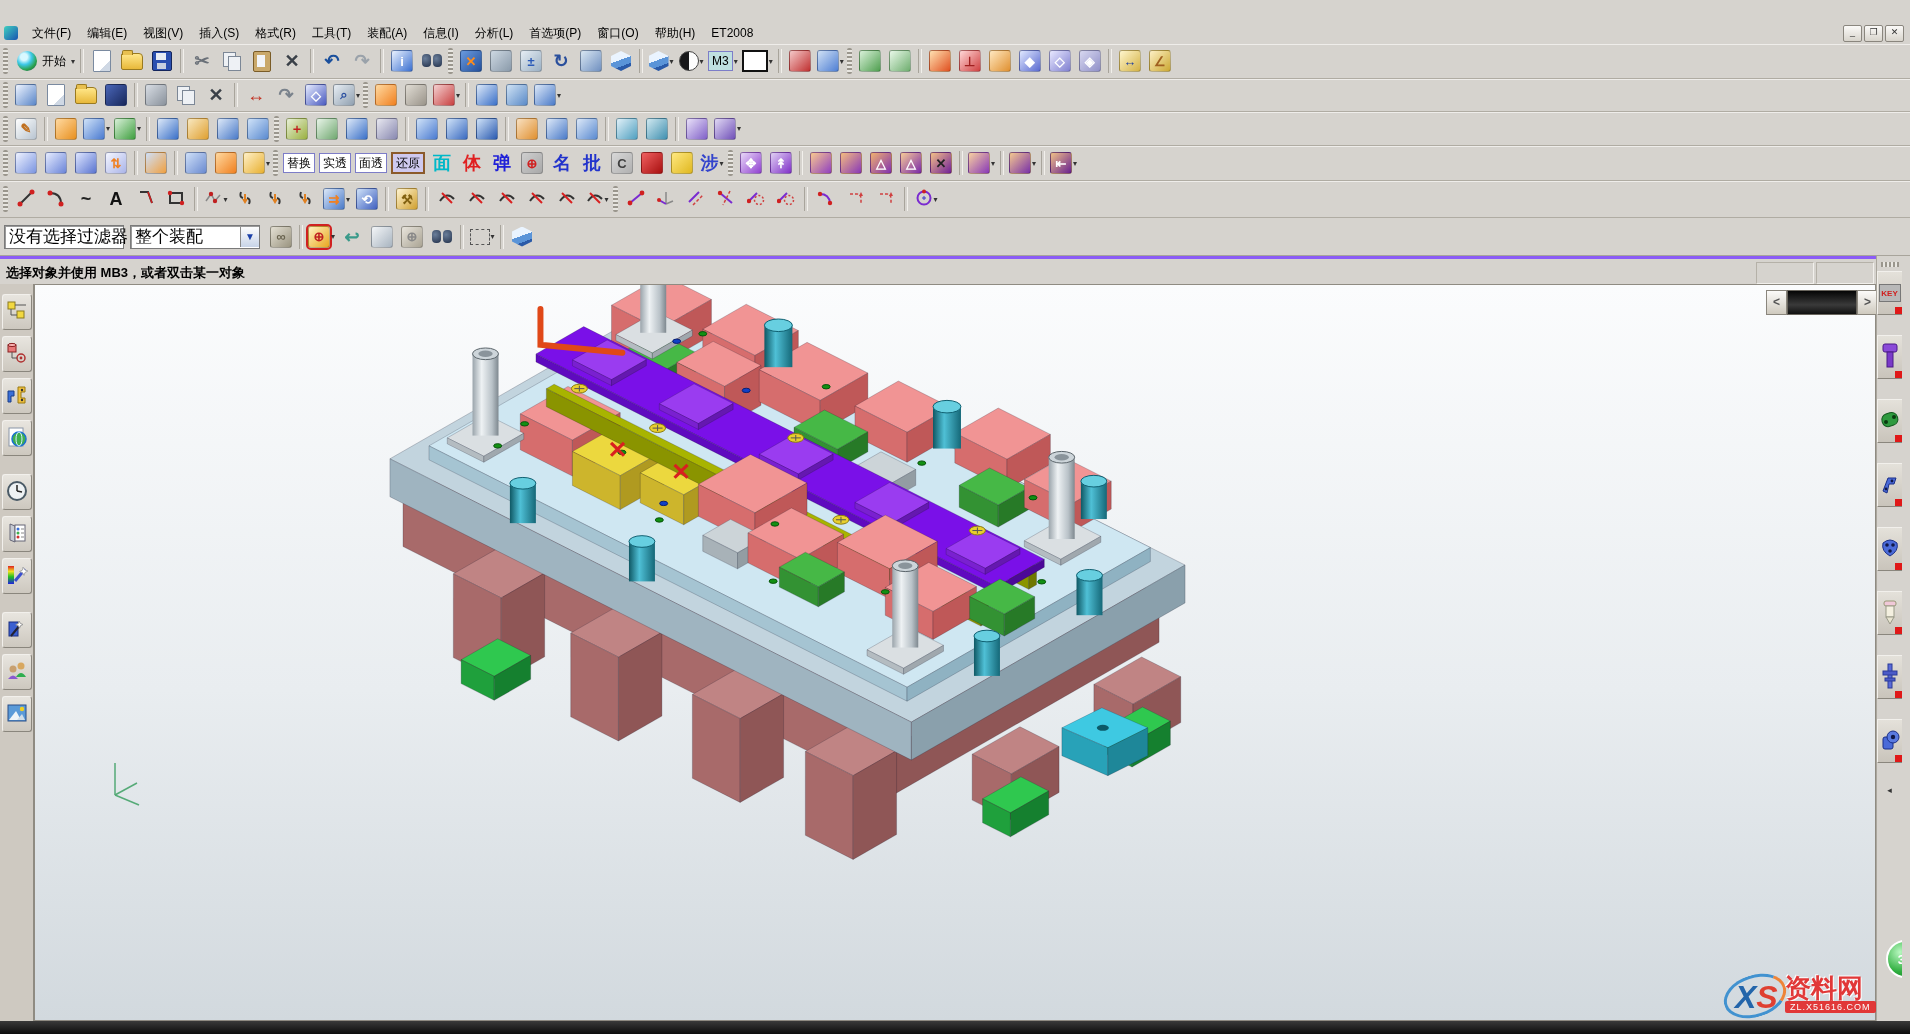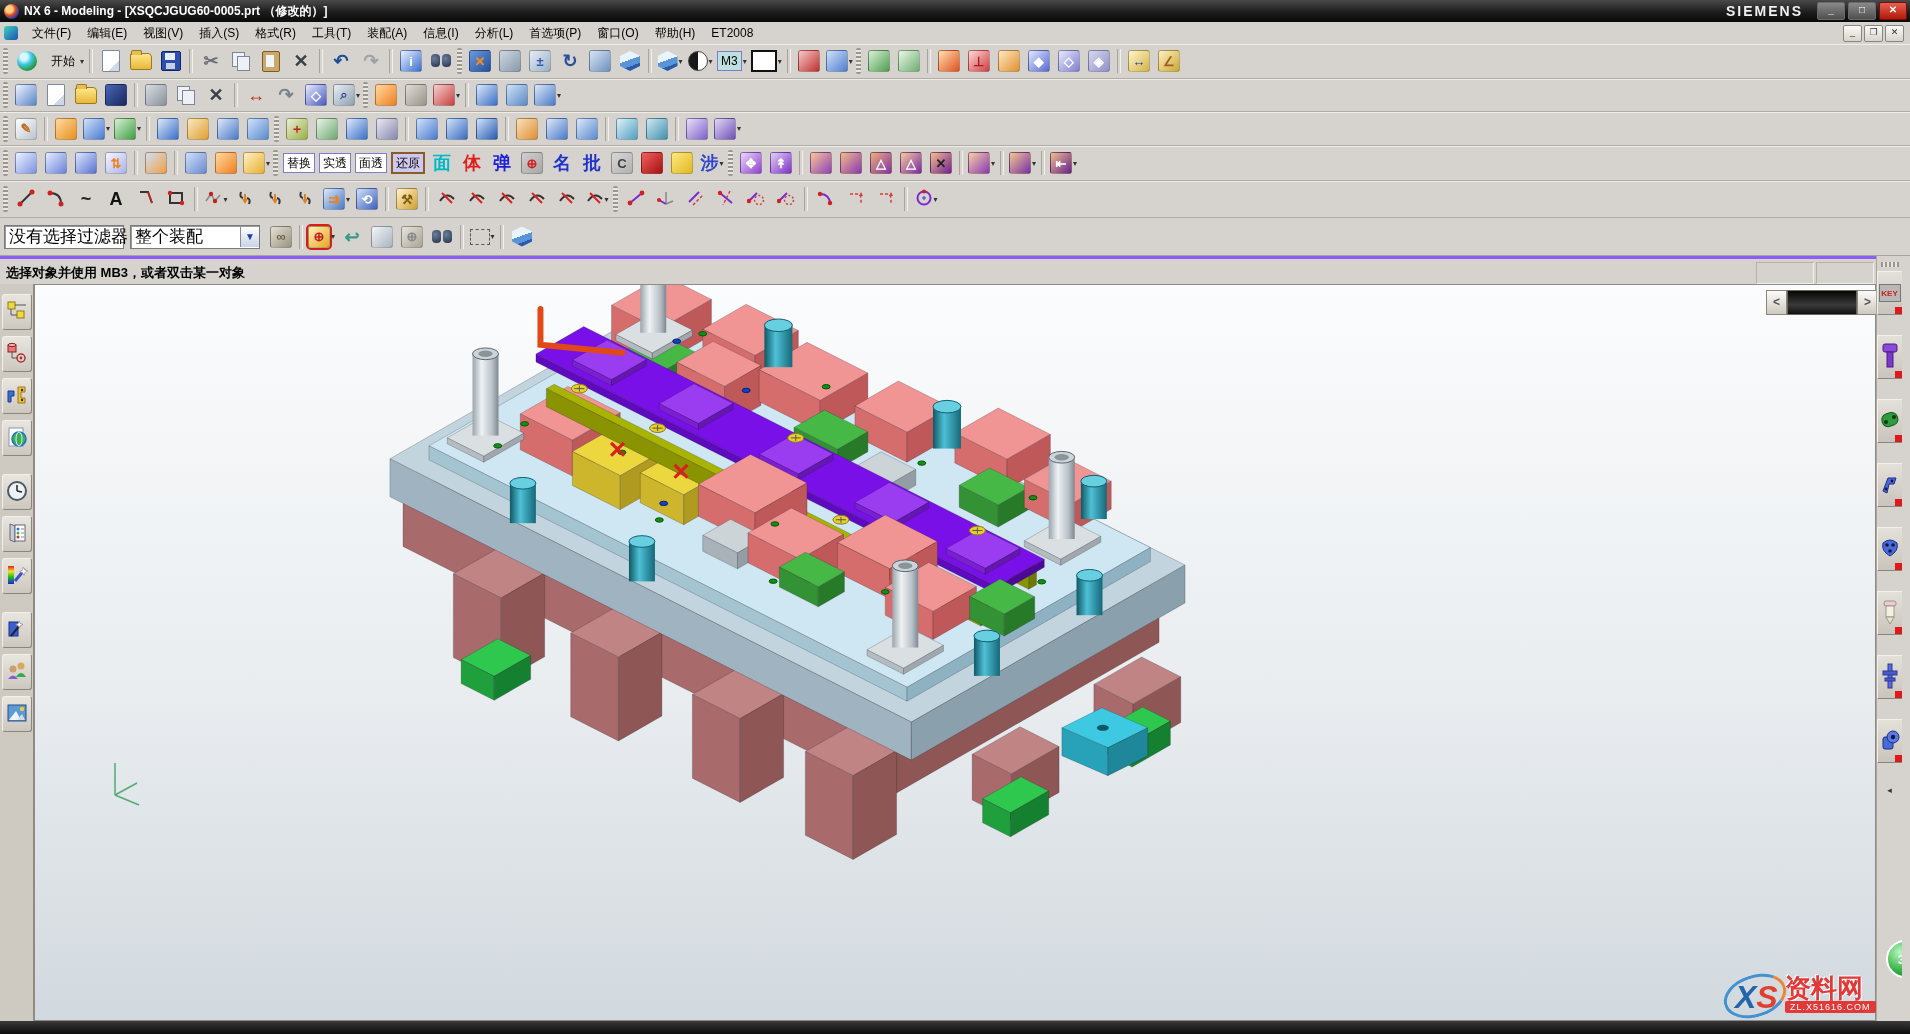--- a/index.html
+++ b/index.html
@@ -61,21 +61,21 @@
   .ic-paste:before{content:"";position:absolute;left:3px;top:3px;width:8px;height:12px;background:#f2f4f7;}
   .ic-bino{width:20px;height:14px;position:relative;}
   .ic-bino:before,.ic-bino:after{content:"";position:absolute;top:0;width:9px;height:13px;
     border-radius:4px;background:radial-gradient(circle at 35% 35%,#6a7e9a,#22304a);}
   .ic-bino:before{left:0;} .ic-bino:after{right:0;}
   .ic-cube{width:20px;height:20px;clip-path:polygon(50% 0,100% 25%,100% 75%,50% 100%,0 75%,0 25%);
     background:linear-gradient(160deg,#eaf4ff 0 45%,#5a94d8 45% 70%,#2a5aa8 70%);}
   .ic-half{width:18px;height:18px;border-radius:50%;border:1px solid #444;
     background:linear-gradient(90deg,#18181a 0 50%,#fdfdfd 50%);}
   .ic-swatch{width:22px;height:18px;background:#fff;border:2px solid #111;}
-  .ic-start{display:flex;align-items:center;gap:14px;padding:1px 4px;}
+  .ic-start{display:flex;align-items:center;gap:5px;padding:1px 4px;}
   .ic-globe{width:20px;height:20px;border-radius:50%;
     background:radial-gradient(circle at 35% 30%,#d8f8ff 0 18%,#3ec8e8 40%,#2aa048 68%,#10306e);}
   
   #selbar{position:absolute;left:0;top:218px;width:1910px;height:38px;background:#d6d3ce;
     border-bottom:1px solid #a8a49b;display:flex;align-items:center;padding-left:4px;box-sizing:border-box;}
   .sel{height:22px;background:#fff;border:1px solid #7a7a7a;box-shadow:inset 1px 1px 0 #9a9a9a;
     display:flex;align-items:center;margin-right:6px;}
   .sel .txt{padding:0 4px;white-space:nowrap;font-size:17px;}
   .selbtn{width:18px;height:20px;margin-left:auto;background:linear-gradient(#fdfdfd,#c8d4e8);
     border-left:1px solid #8a8a8a;color:#1a3fa8;font-size:10px;text-align:center;line-height:20px;}
@@ -133,27 +133,20 @@
   #rightgutter{position:absolute;left:1902px;top:256px;width:8px;height:765px;background:#d6d3ce;}
   
   #bottombar{position:absolute;left:0;top:1021px;width:1910px;height:13px;
     background:linear-gradient(#3a3a3a,#0c0c0c);}
 </style>
 </head>
 <body>
 
 <div id="app">
 
-  <div id="titlebar">
-    <div id="nx-logo"></div>
-    <span id="tb-title">NX 6 - Modeling - [XSQCJGUG60-0005.prt （修改的）]</span>
-    <span id="tb-spacer"></span>
-    <span id="brand">SIEMENS</span>
-    <span id="titlebar-buttons"><span class="wbtn" style="display: inline-block;">_</span><span class="wbtn" style="display: inline-block;">□</span><span class="wbtn close" style="display: inline-block;">✕</span></span>
-  </div>
 
   <div id="menubar">
     <div id="menu-appicon"></div>
     <span id="menu-items"><span class="menu-item">文件(F)</span><span class="menu-item">编辑(E)</span><span class="menu-item">视图(V)</span><span class="menu-item">插入(S)</span><span class="menu-item">格式(R)</span><span class="menu-item">工具(T)</span><span class="menu-item">装配(A)</span><span class="menu-item">信息(I)</span><span class="menu-item">分析(L)</span><span class="menu-item">首选项(P)</span><span class="menu-item">窗口(O)</span><span class="menu-item">帮助(H)</span><span class="menu-item">ET2008</span></span>
     <span id="mdi-btns">
         <span class="mdibtn">_</span>
         <span class="mdibtn">❐</span>
         <span class="mdibtn">✕</span>
       </span>
   </div>

